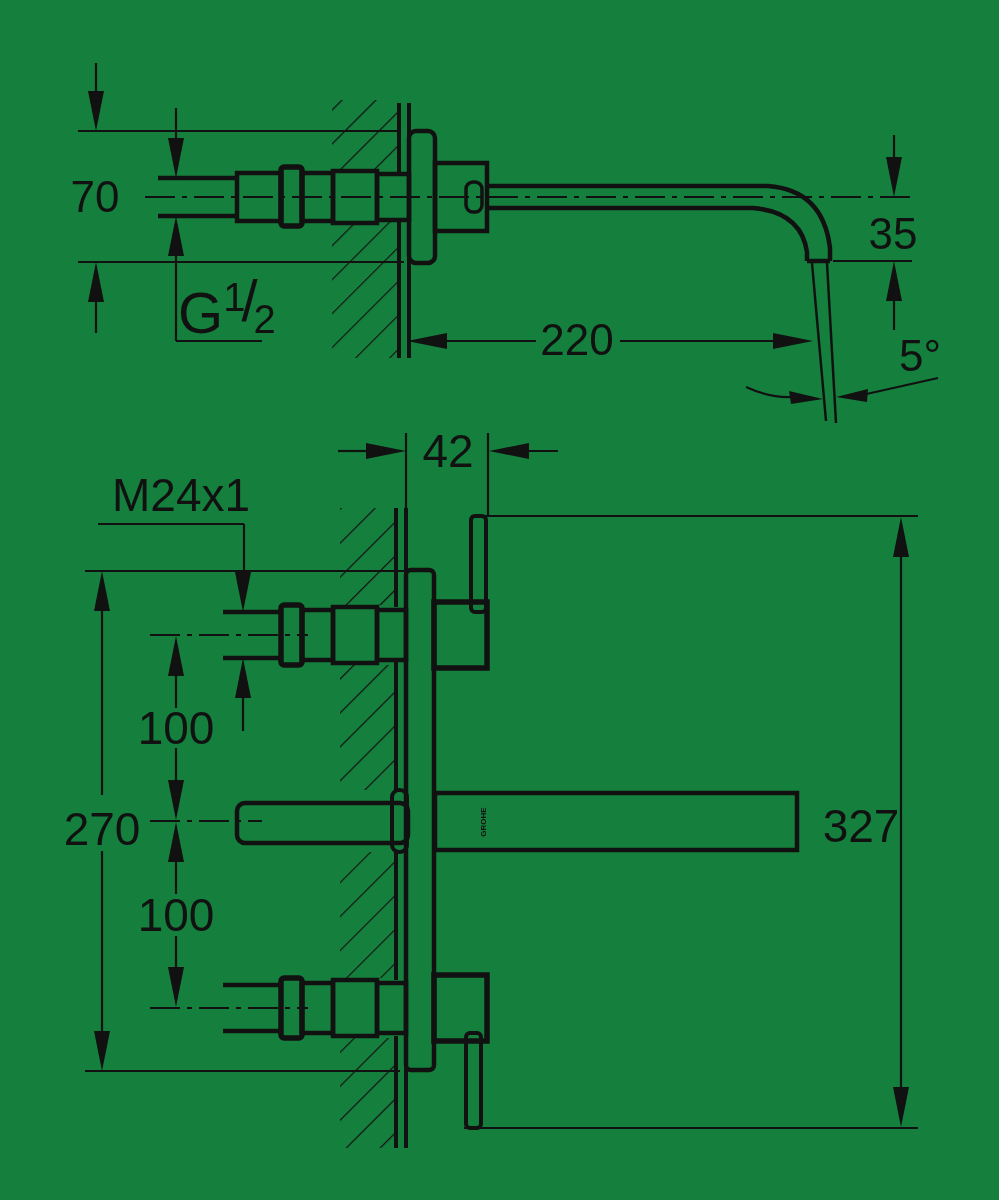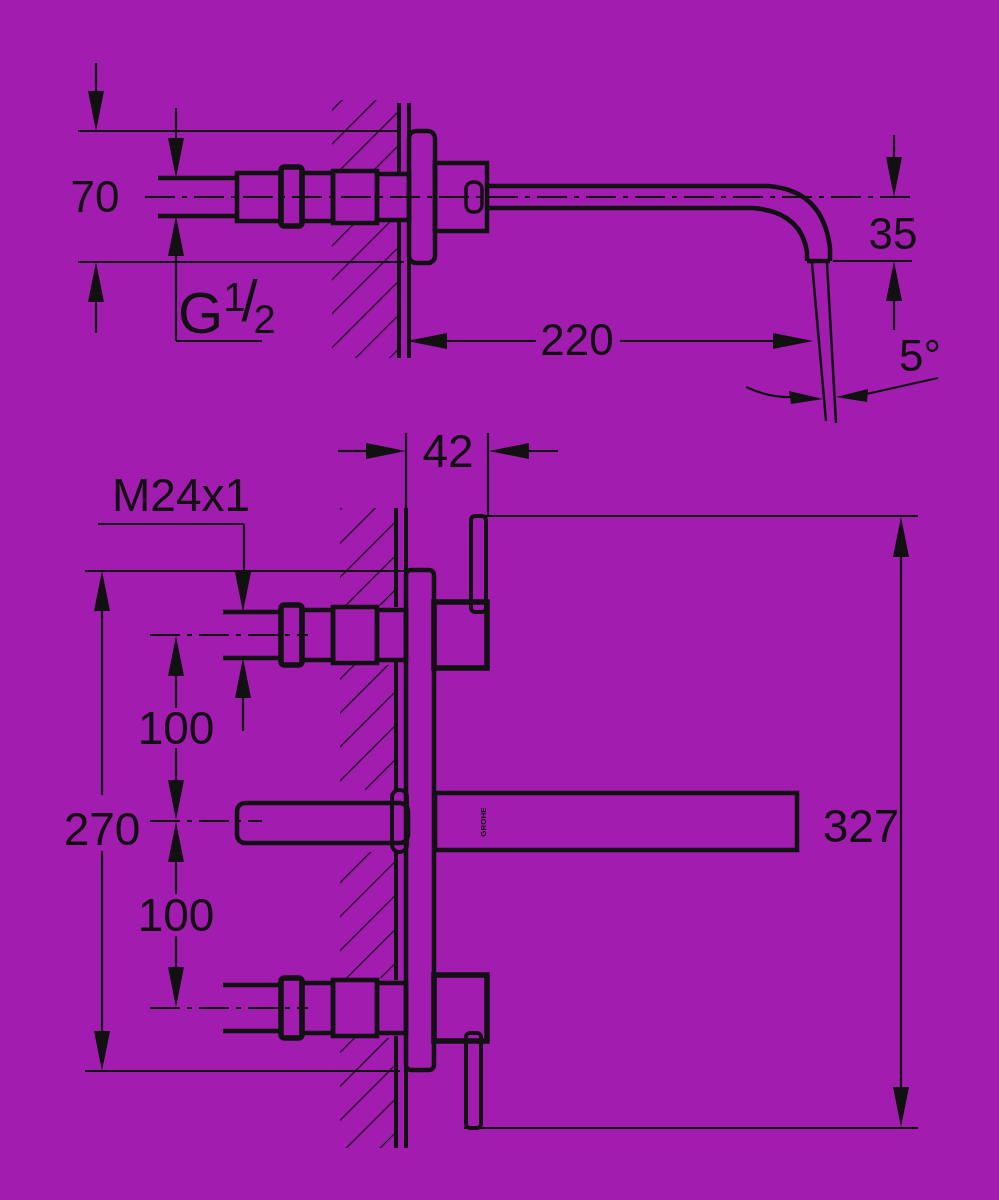--- a/index.html
+++ b/index.html
@@ -1,16 +1,16 @@
 <!DOCTYPE html>
 <html><head>
 <meta charset="utf-8">
 <style>
   html,body{margin:0;padding:0;background:#ffffff;}
-  .canvas{width:999px;height:1200px;background:#a21caf;overflow:hidden;position:relative;
+  .canvas{width:999px;height:1200px;background:#15803d;overflow:hidden;position:relative;
           font-family:"Liberation Sans", sans-serif;}
   svg{display:block;}
   text{fill:#111;stroke:none;font-family:"Liberation Sans", sans-serif;}
   .dim-text{font-size:46px;}
   .dim-text-sm{font-size:44px;}
   .outline{stroke:#111;stroke-width:4.5;fill:none;}
   .heavy{stroke:#111;stroke-width:5.5;fill:none;}
   .thin{stroke:#111;stroke-width:2.2;fill:none;}
   .wall{stroke:#111;stroke-width:4;fill:none;}
   .cline{stroke:#111;stroke-width:2;fill:none;stroke-dasharray:30 7 5 7;}

